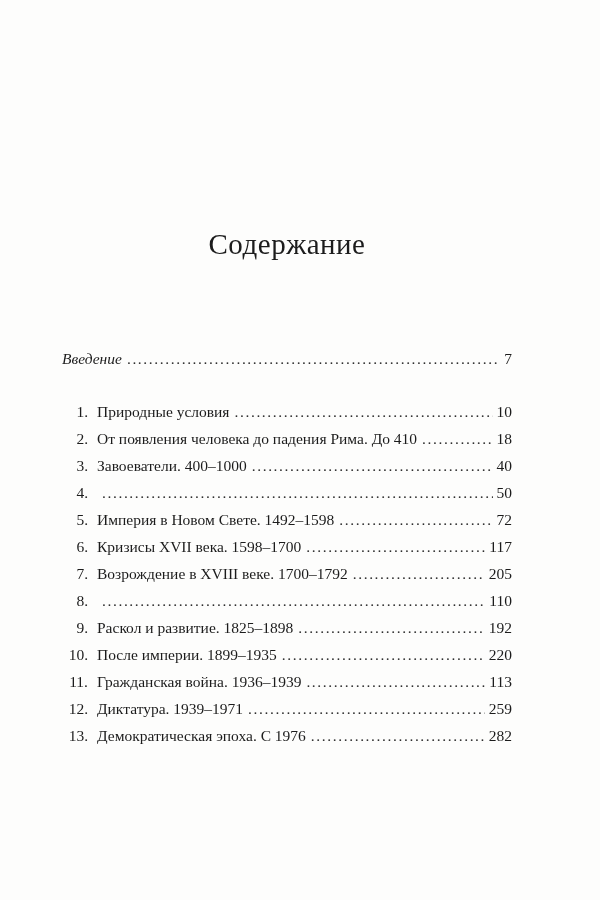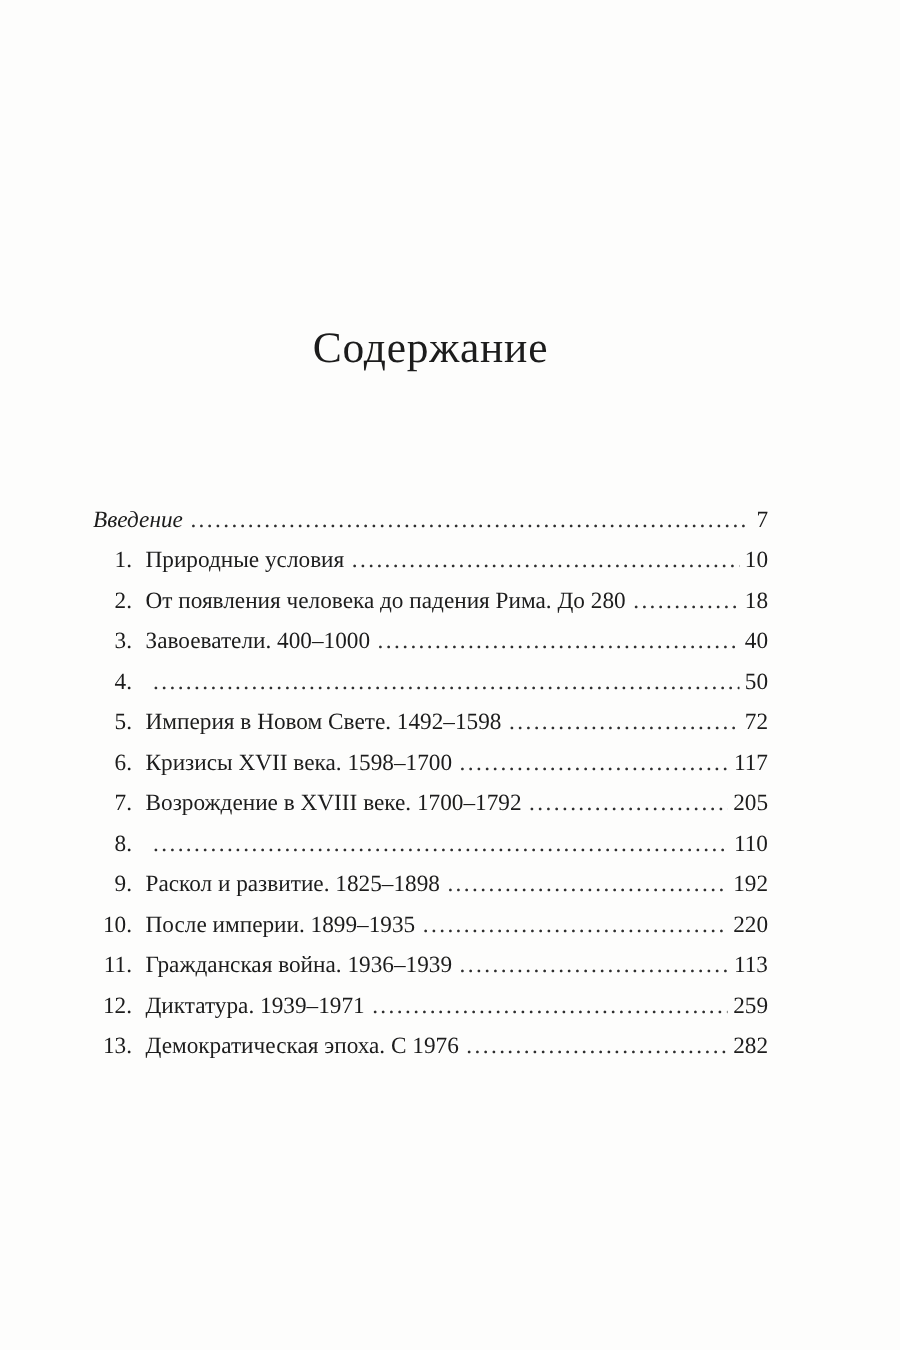--- a/index.html
+++ b/index.html
@@ -14,30 +14,30 @@
     font-family: "Liberation Serif", "DejaVu Serif", serif;
     overflow: hidden;
   }
   .page {
     box-sizing: border-box;
     width: 600px;
     height: 900px;
     padding: 216px 88px 0 62px;
   }
   .title {
-    margin: 0 0 84px 0;
+    margin: 12px 0 84px 0;
     font-size: 29px;
     font-weight: 400;
     text-align: center;
     letter-spacing: 0.5px;
   }
   .toc {
     font-size: 15.5px;
   }
-  .toc-section-front { margin-bottom: 0; }
+  .toc-section-front { margin-bottom: 26px; }
   .toc-section-chapters { margin-bottom: 10px; }
   .row {
     display: flex;
     align-items: baseline;
     line-height: 27px;
     white-space: nowrap;
   }
   .row .num {
     flex: none;
     width: 26px;
@@ -81,21 +81,21 @@
       </div>
     <div class="toc-section-chapters" id="chapters-list">
         <div class="row">
           <span class="num">1.</span>
           <span class="label">Природные условия</span>
           <span class="leader"></span>
           <span class="pg">10</span>
         </div>
         <div class="row">
           <span class="num">2.</span>
-          <span class="label">От появления человека до падения Рима. До 280</span>
+          <span class="label">От появления человека до падения Рима. До 410</span>
           <span class="leader"></span>
           <span class="pg">18</span>
         </div>
         <div class="row">
           <span class="num">3.</span>
           <span class="label">Завоеватели. 400–1000</span>
           <span class="leader"></span>
           <span class="pg">40</span>
         </div>
         <div class="row">

